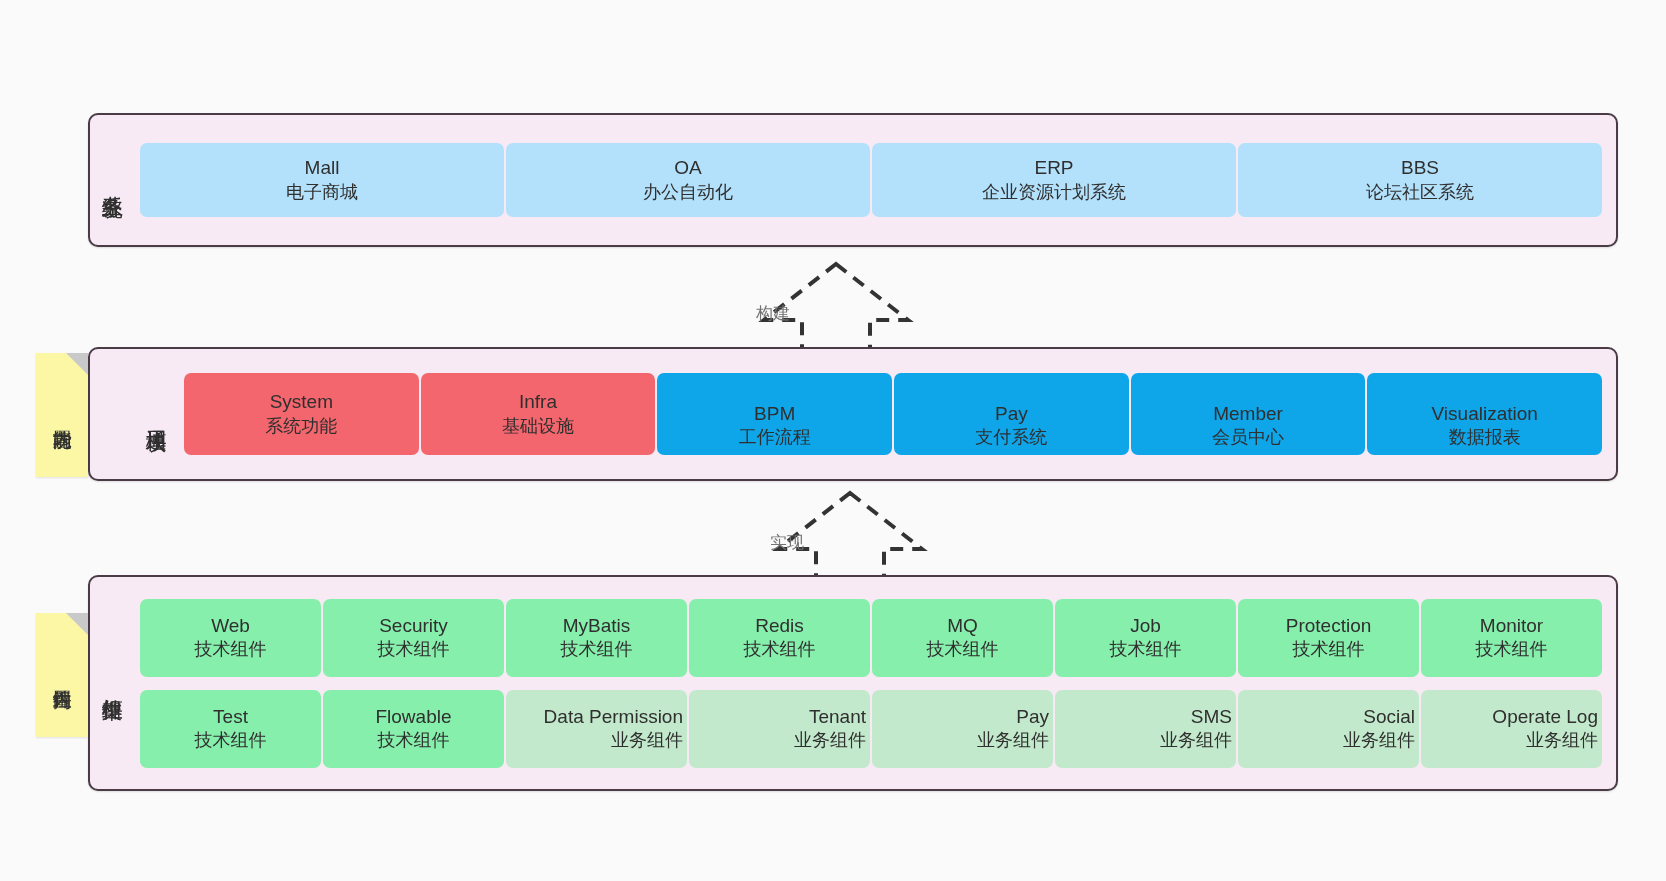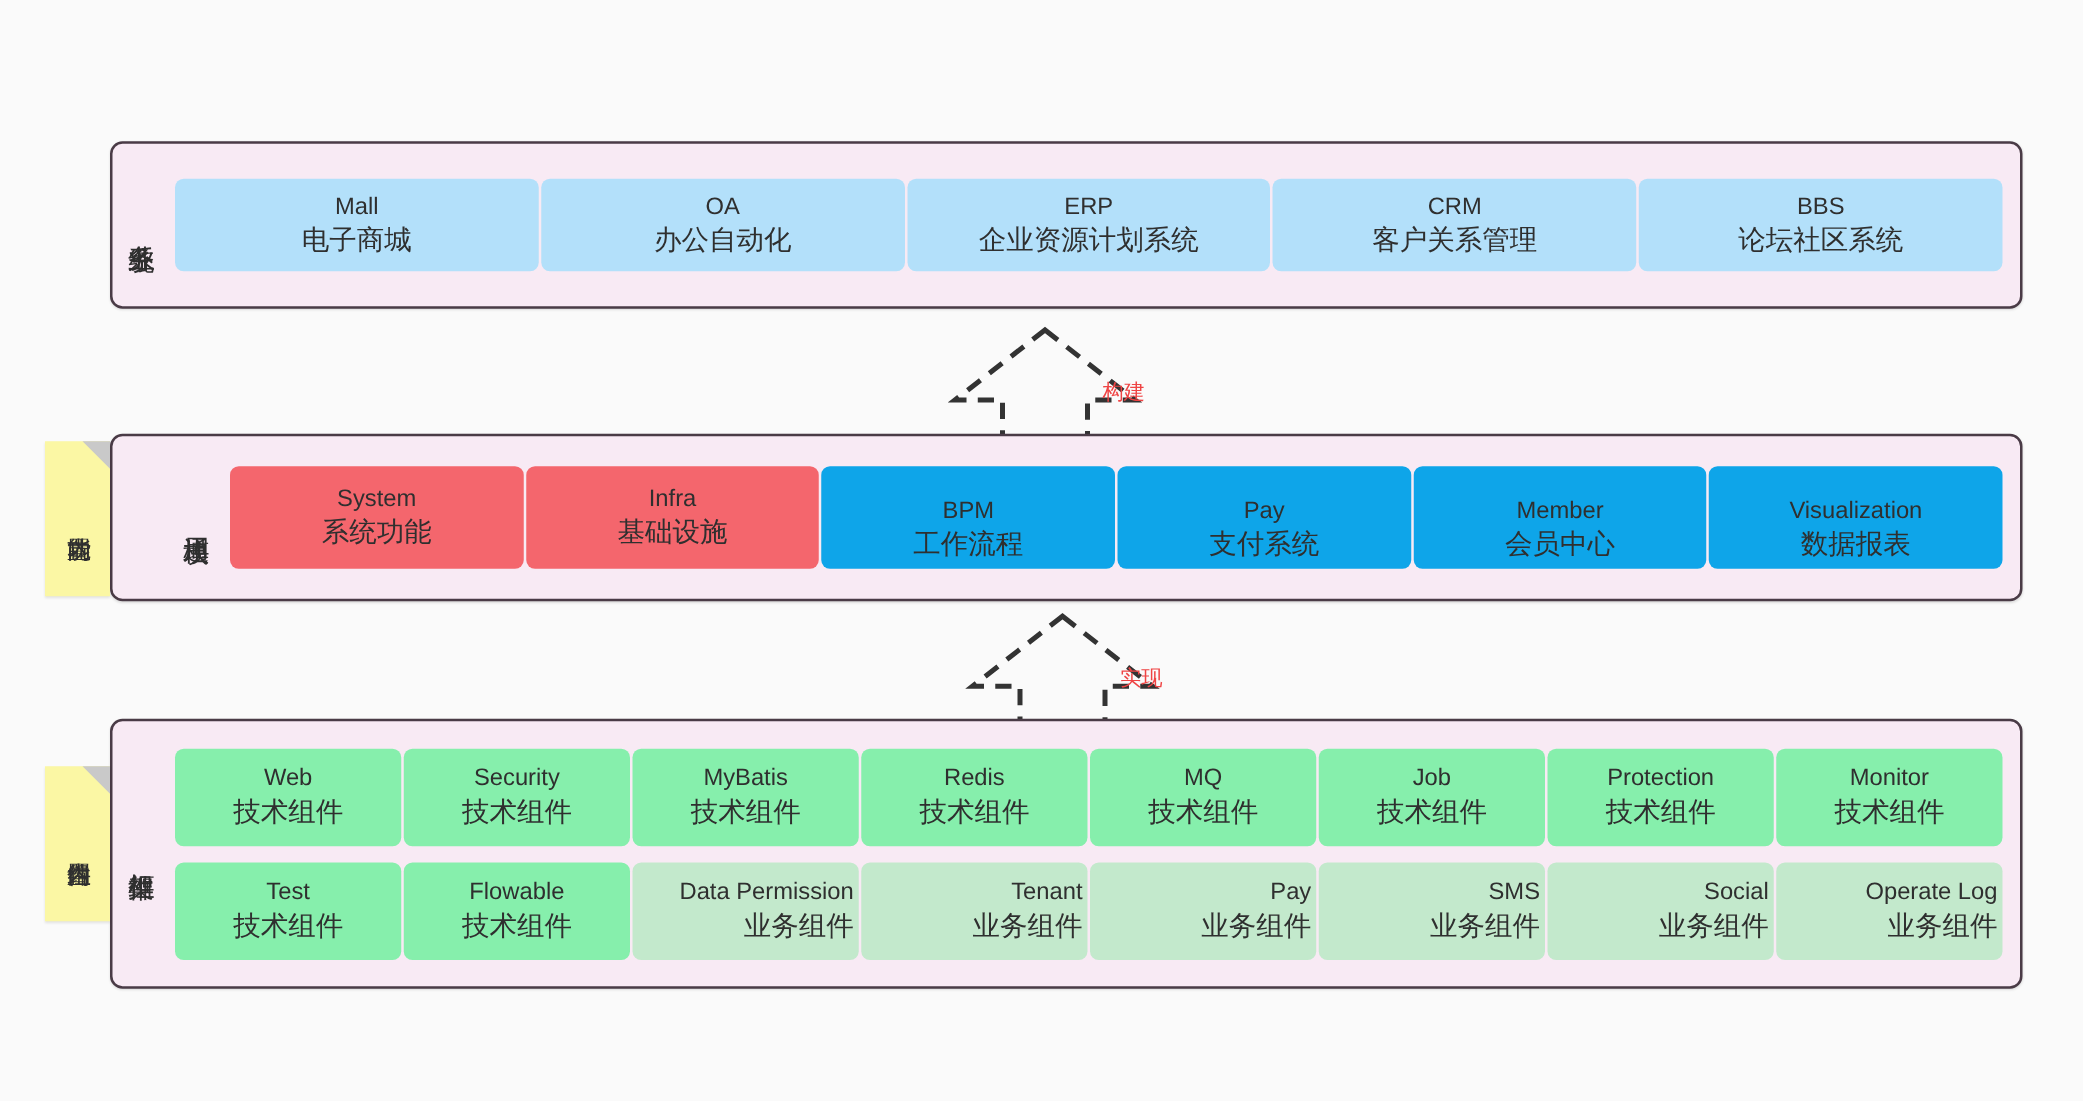--- a/index.html
+++ b/index.html
@@ -61,21 +61,21 @@
     display: flex;
     flex-direction: column;
     align-items: center;
     justify-content: center;
     text-align: center;
     padding: 6px 4px;
     line-height: 1.28;
     color: #2f2f2f;
   }
   .card .en { font-size: 19px; }
-  .card .cn { font-size: 22px; }
+  .card .cn { font-size: 18px; }
 
   .c-blue      { background: #b3e0fa; }
   .c-red       { background: #f4666d; }
   .c-pink      { background: #0ea5e9; justify-content: flex-end; }
   .c-green     { background: #86efac; }
   .c-lightgrn  { background: #c3e9cc; align-items: flex-end; }
 
   
   #layer-business { left: 88px;  top: 113px; width: 1530px; height: 134px; }
   #layer-business .card { height: 74px; }
@@ -121,23 +121,23 @@
     width: 160px;
     height: 96px;
   }
   #arrow-build  { left: 756px; top: 258px; }
   #arrow-impl   { left: 770px; top: 487px; }
   .arrow-wrap svg { display: block; width: 160px; height: 96px; }
   .arrow-label {
     position: absolute;
     left: 0; right: 0;
     top: 44px;
-    text-align: right;
+    text-align: left;
     font-size: 17px;
-    color: #ef4444;
+    color: #737373;
     pointer-events: none;
   }
 </style>
 </head>
 <body>
 
 <div class="layer" id="layer-business">
   <div class="layer-title">业务系统</div>
   <div class="layer-body">
     <div class="row">
@@ -145,24 +145,20 @@
         <span class="en">Mall</span>
         <span class="cn">电子商城</span>
       </div>
       <div class="card c-blue">
         <span class="en">OA</span>
         <span class="cn">办公自动化</span>
       </div>
       <div class="card c-blue">
         <span class="en">ERP</span>
         <span class="cn">企业资源计划系统</span>
-      </div>
-      <div class="card c-blue">
-        <span class="en">CRM</span>
-        <span class="cn">客户关系管理</span>
       </div>
       <div class="card c-blue">
         <span class="en">BBS</span>
         <span class="cn">论坛社区系统</span>
       </div>
     </div>
   </div>
 </div>
 
 <div class="arrow-wrap" id="arrow-build">

